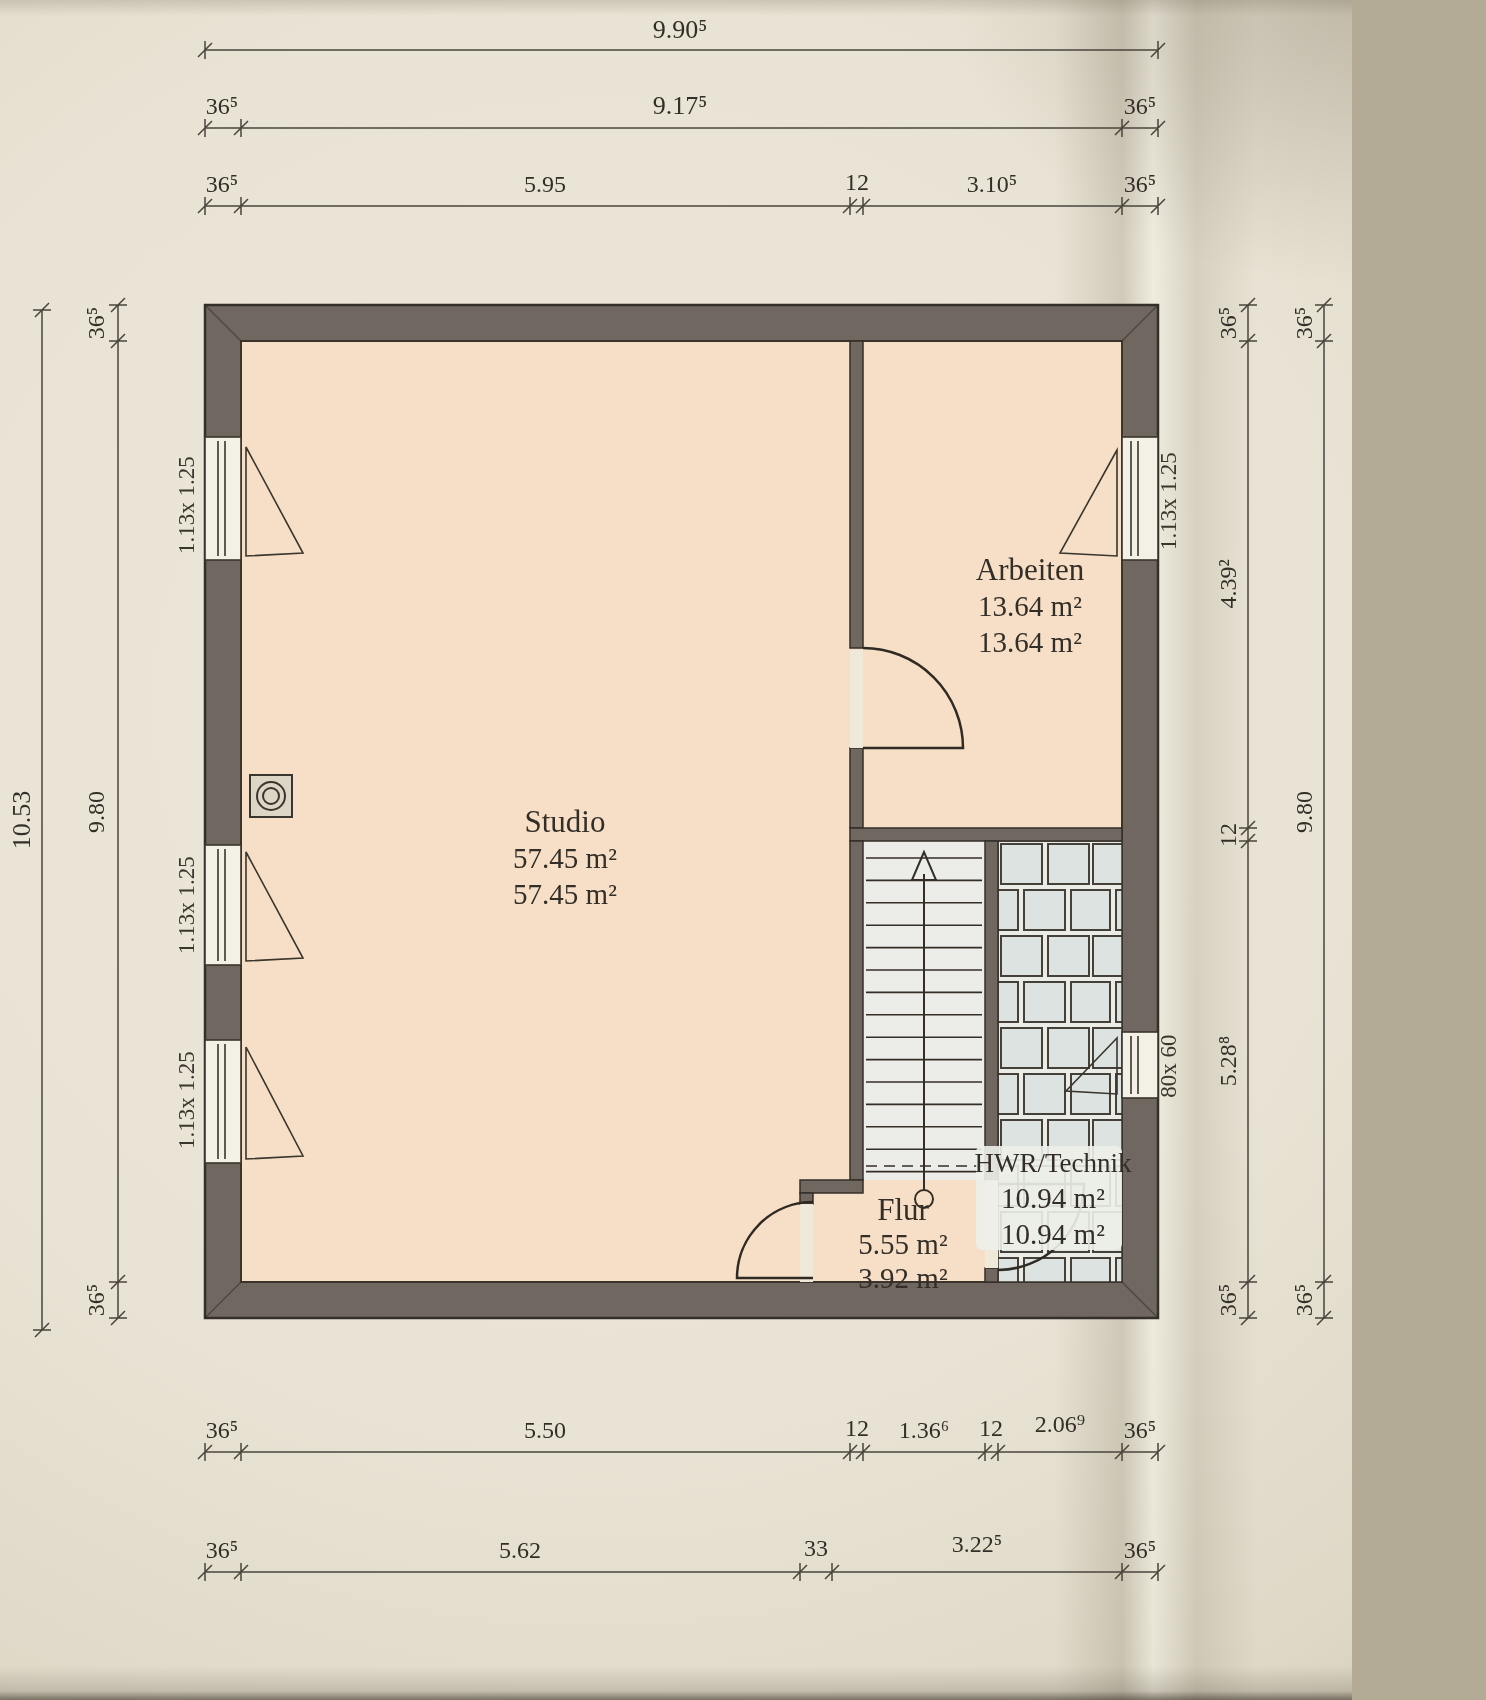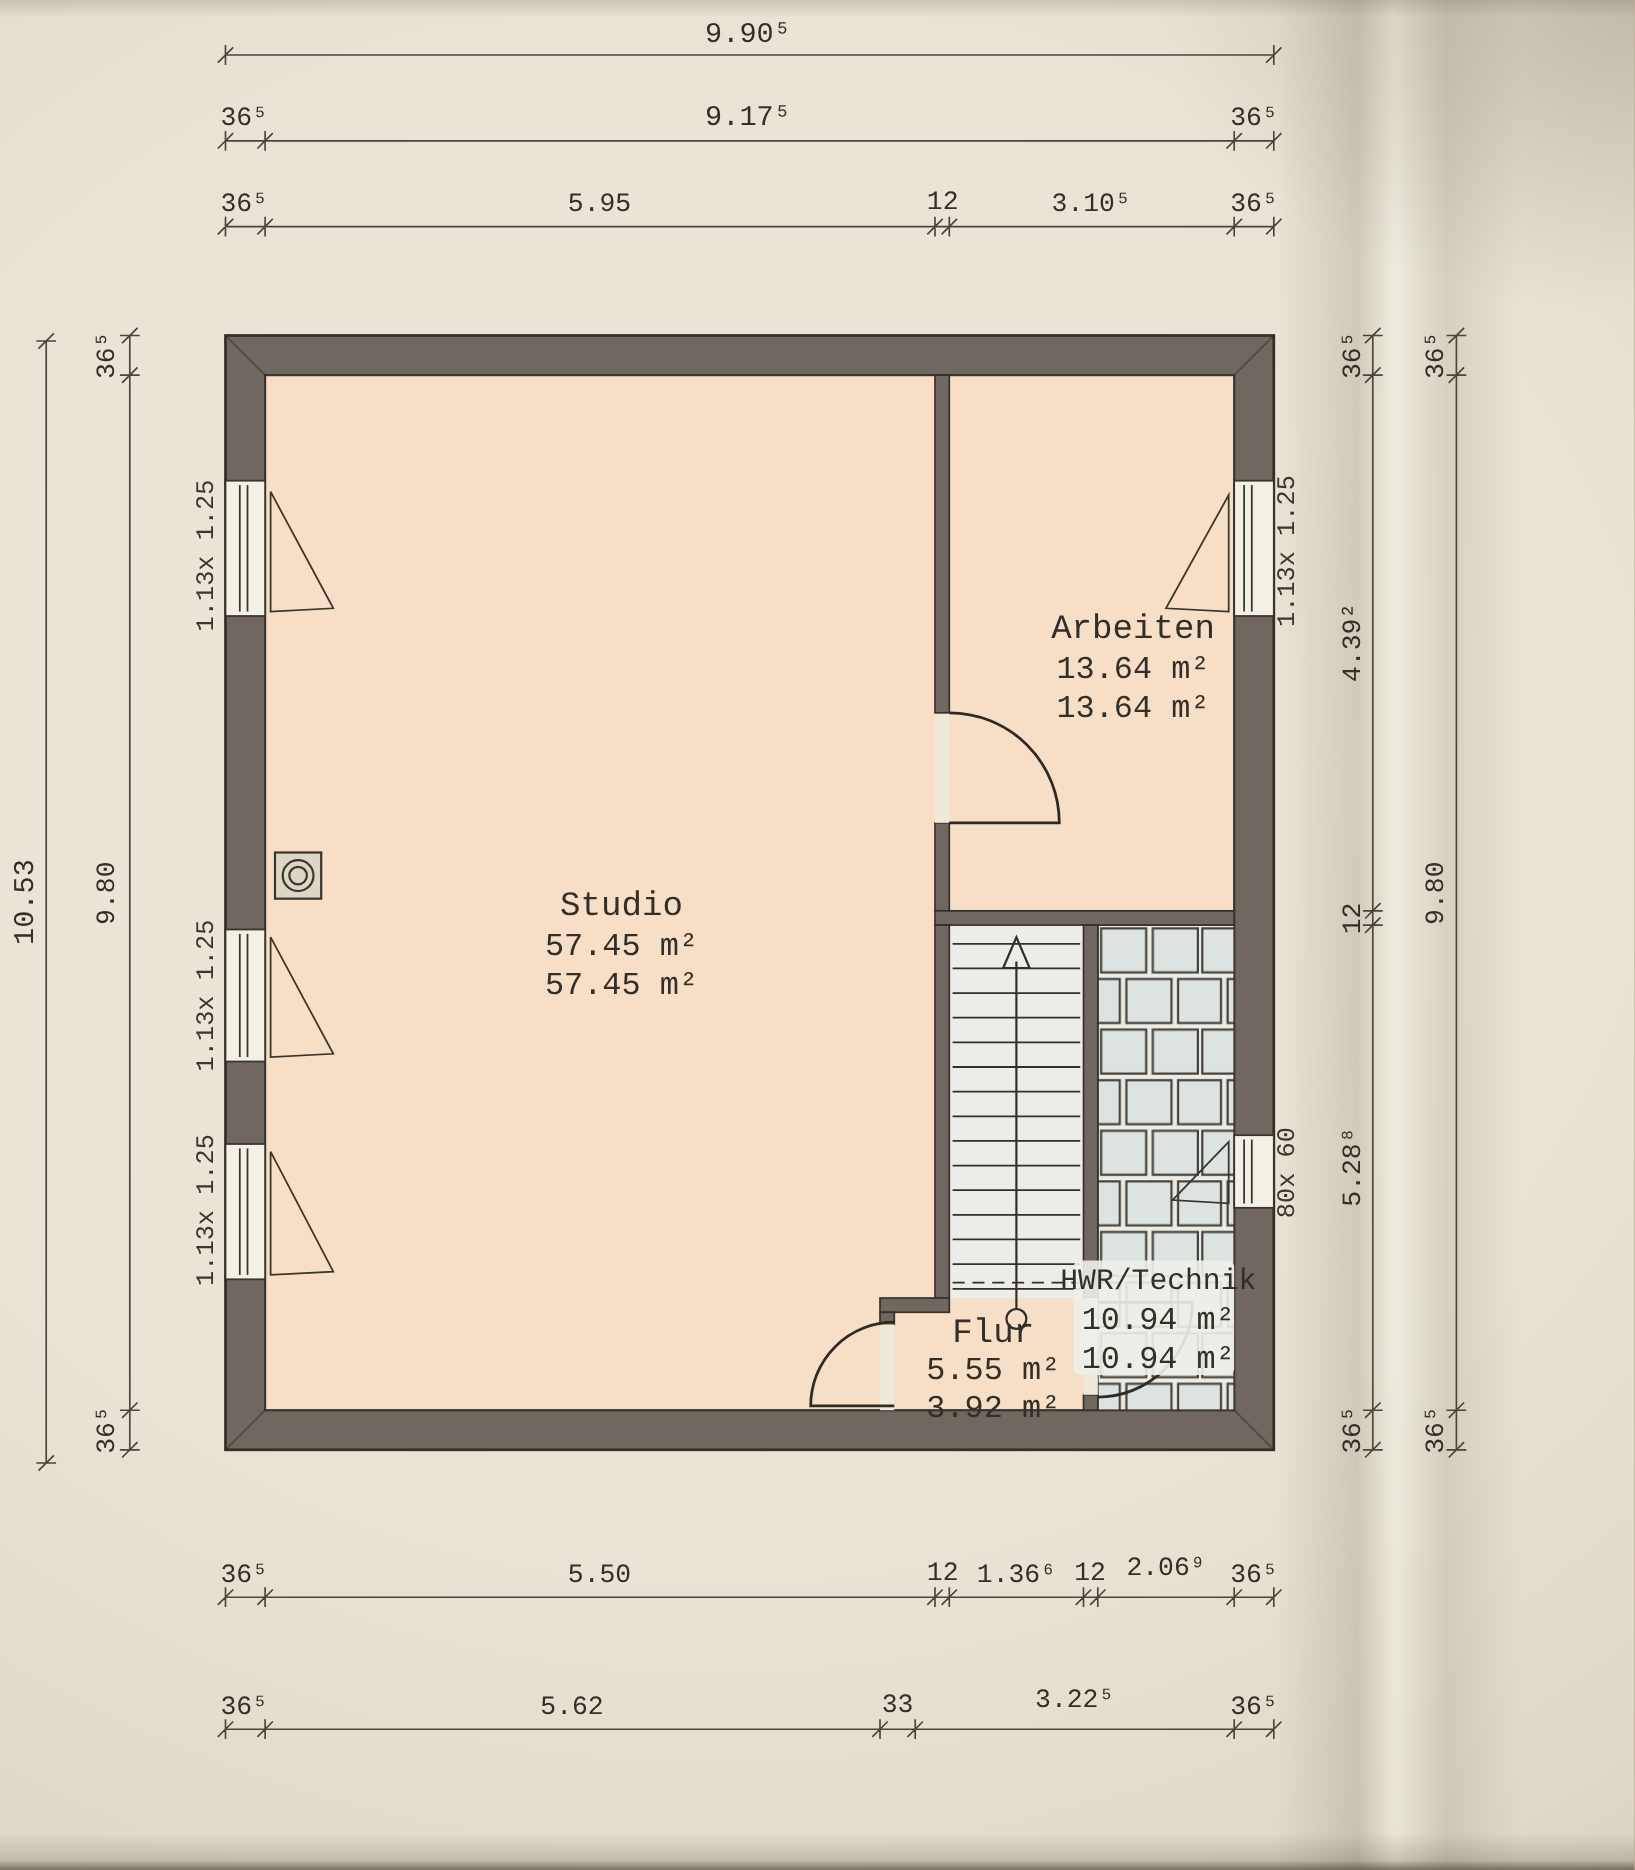--- a/index.html
+++ b/index.html
@@ -1,17 +1,17 @@
 <!DOCTYPE html>
 <html><head>
 <meta charset="utf-8">
 <style>
   html,body{margin:0;padding:0;background:#b3ab96;}
-  #stage{position:relative;width:1486px;height:1700px;overflow:hidden;
-         font-family:Liberation Mono, monospace;}
+  #stage{position:relative;width:1352px;height:1700px;overflow:hidden;
+         font-family:Liberation Serif, serif;}
   .paper{position:absolute;inset:0;background:
     radial-gradient(42% 24% at 100% 0%, rgba(118,108,90,.30), rgba(118,108,90,0) 70%),
     linear-gradient(180deg, rgba(105,95,75,.22) 0px, rgba(105,95,75,0) 16px),
     linear-gradient(0deg, rgba(38,30,18,.55) 0px, rgba(38,30,18,.16) 9px, rgba(38,30,18,0) 34px),
     linear-gradient(90deg, rgba(0,0,0,0) 78%, rgba(95,85,62,.18) 83%, rgba(255,255,246,.30) 85.3%, rgba(110,100,78,.15) 88.5%, rgba(0,0,0,0) 93%),
     radial-gradient(118% 88% at 44% 42%, #ece7d8 0%, #e8e3d4 48%, #ded8c7 76%, #cac3ae 94%, #bdb5a0 100%);}
   svg{position:absolute;left:0;top:0;}
   text{fill:#332e27;}
   .dim{font-size:24px;}
   .dimbig{font-size:26px;}

